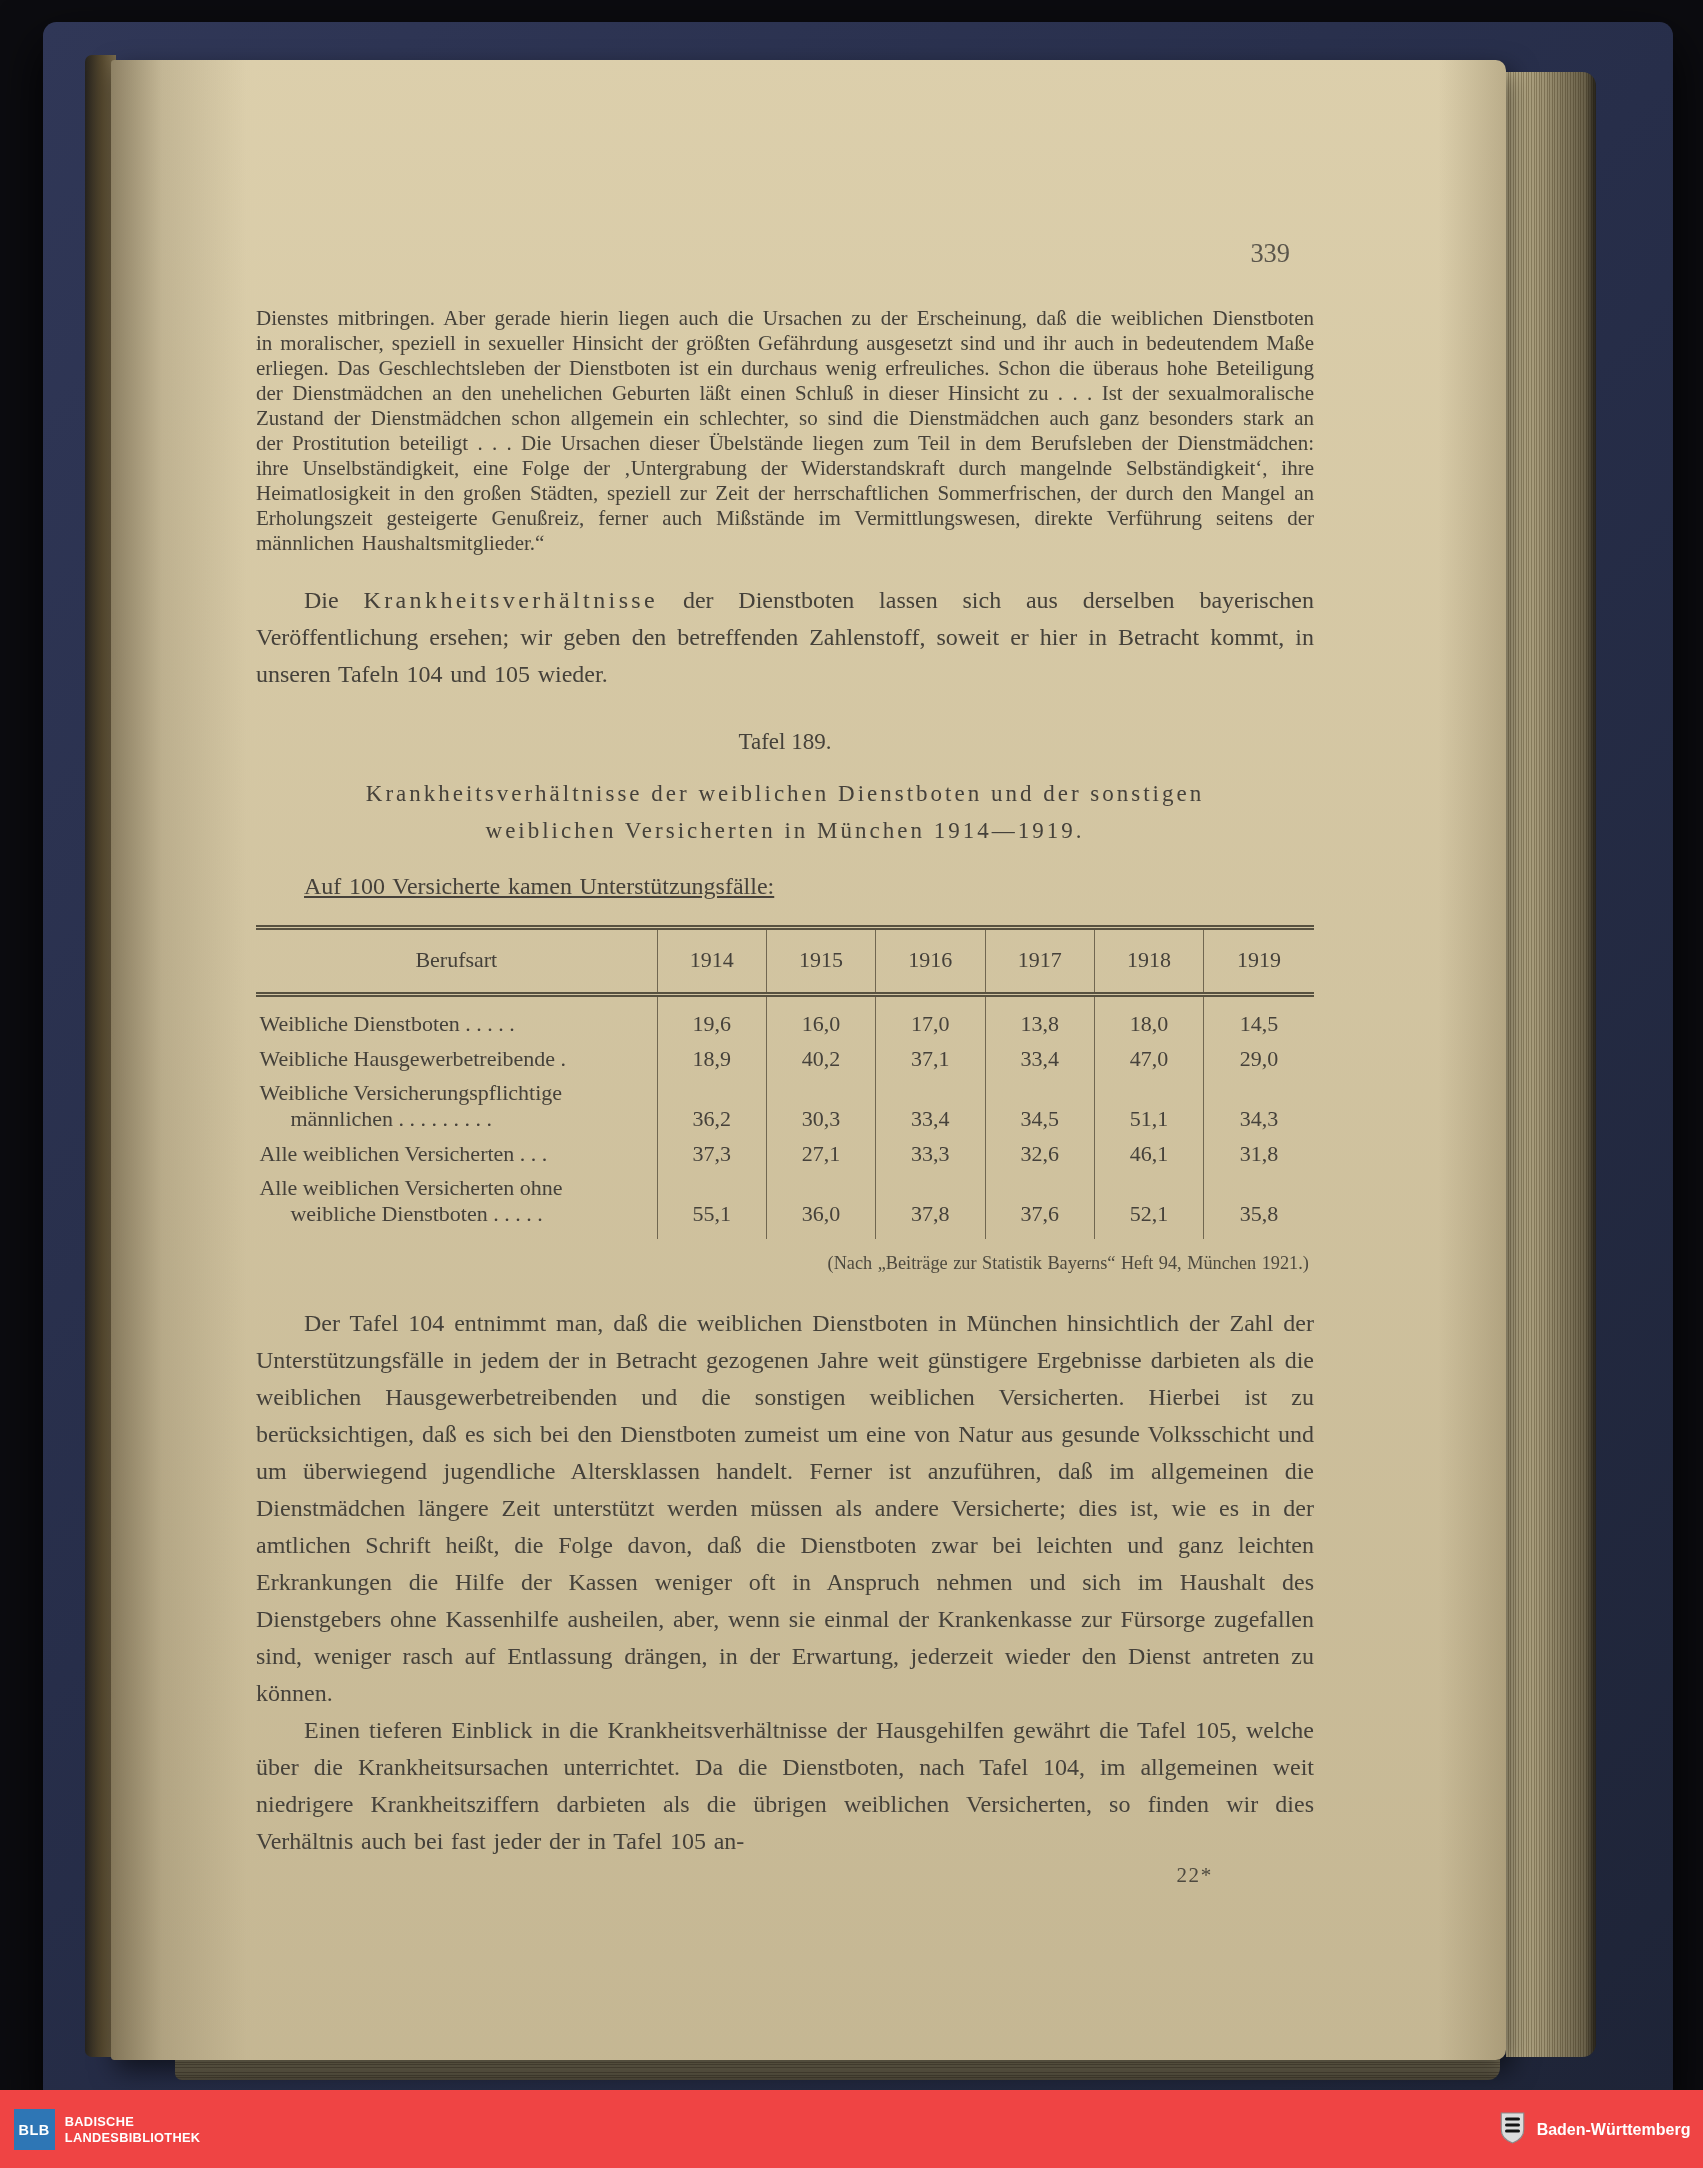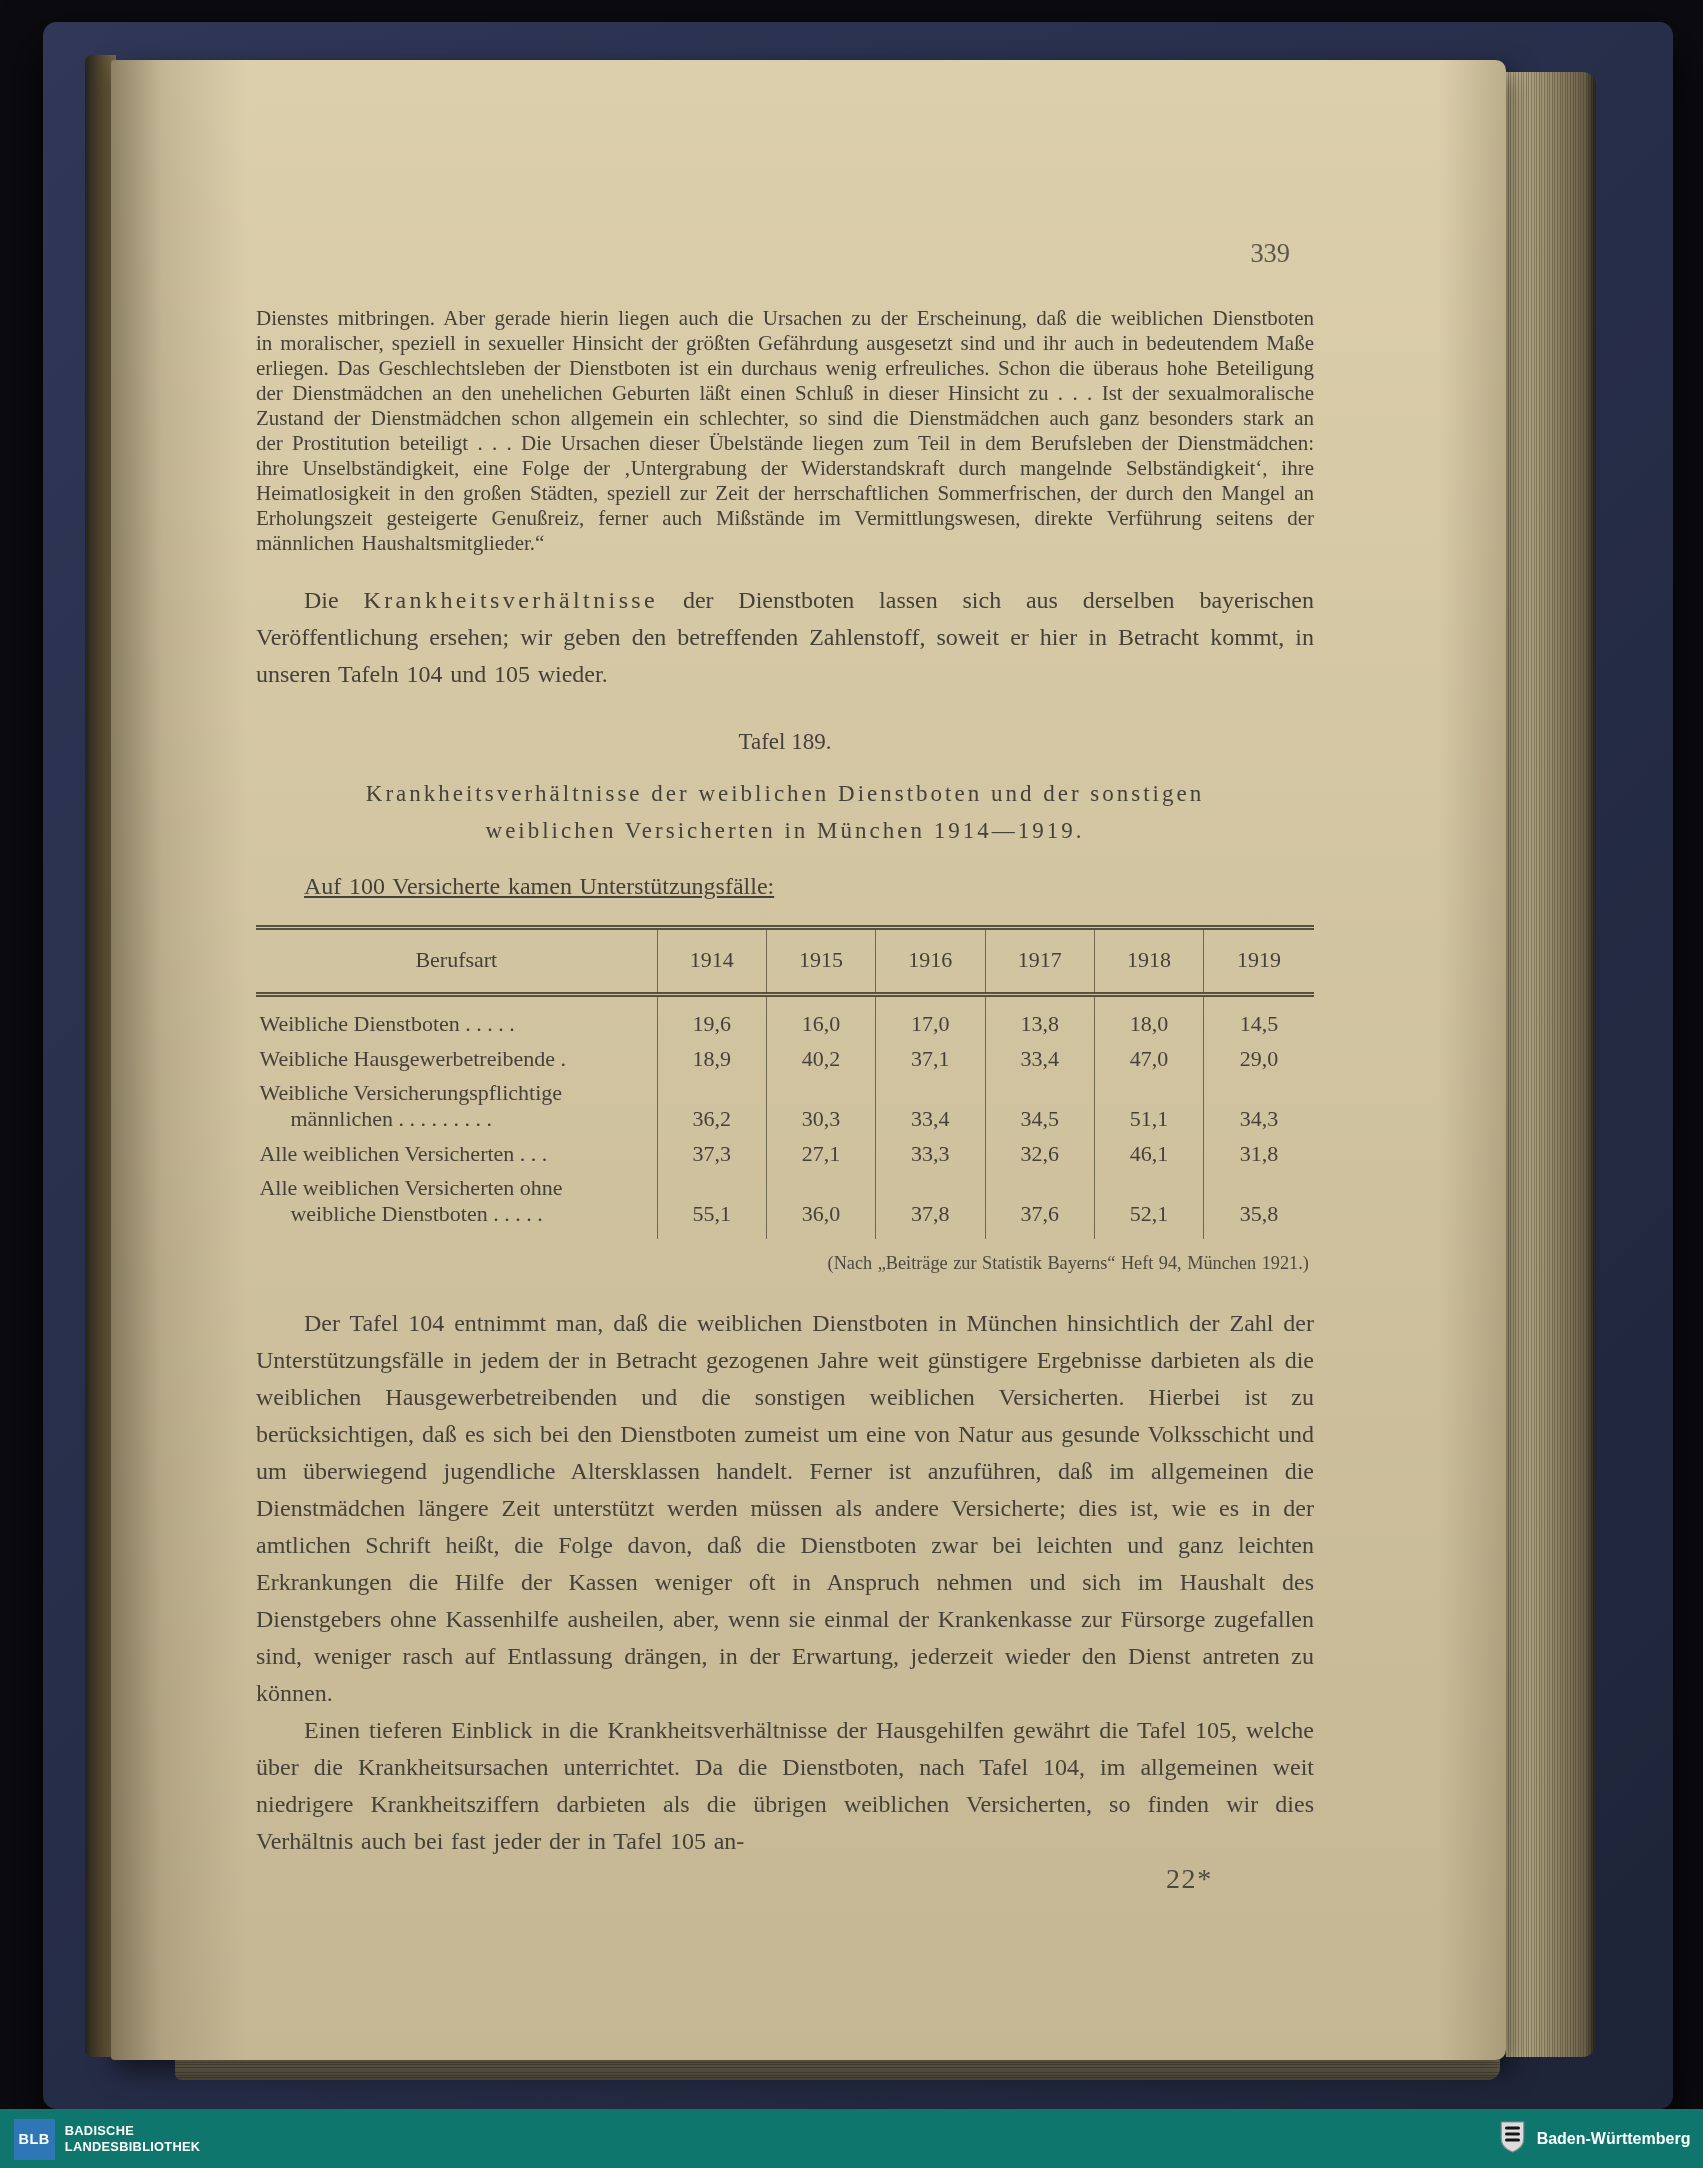--- a/index.html
+++ b/index.html
@@ -98,27 +98,27 @@
   .stat-table tbody tr:last-child td { padding-bottom:12px; }
 
   .table-source {
     margin-top:13.6px; text-align:right; padding-right:5.1px;
     font-size:18.3px; color:#4d493f; word-spacing:0.9px;
   }
   .para-analysis { margin-top:31px; }
   .para-outlook { margin-top:0; }
   .signature-mark {
     margin-top:3.4px; text-align:right; padding-right:101px;
-    font-size:28px; letter-spacing:1.7px; color:#4d493f;
+    font-size:21px; letter-spacing:1.7px; color:#4d493f;
   }
 
   
   .footer-bar {
-    position:absolute; left:0; bottom:0; width:1704px; height:60px;
-    background:#0f766e;
+    position:absolute; left:0; bottom:0; width:1704px; height:79px;
+    background:#ef4444;
     display:flex; align-items:center; justify-content:space-between;
     padding:0 13.6px;
     font-family:"Liberation Sans", sans-serif;
   }
   .footer-left { display:flex; align-items:center; gap:10.2px; }
   .blb-logo {
     width:41px; height:41px; background:#2e76b5; color:#ffffff;
     display:flex; align-items:center; justify-content:center;
     font-weight:bold; font-size:14.5px; letter-spacing:0.4px;
   }

